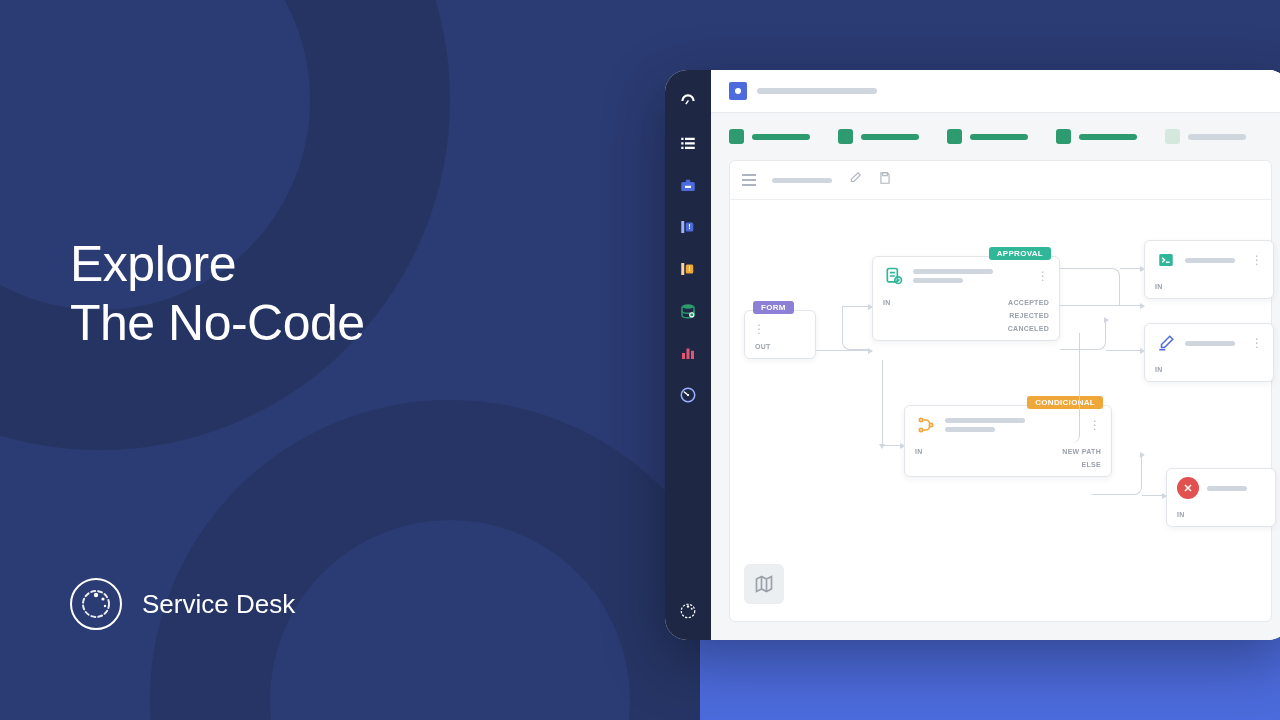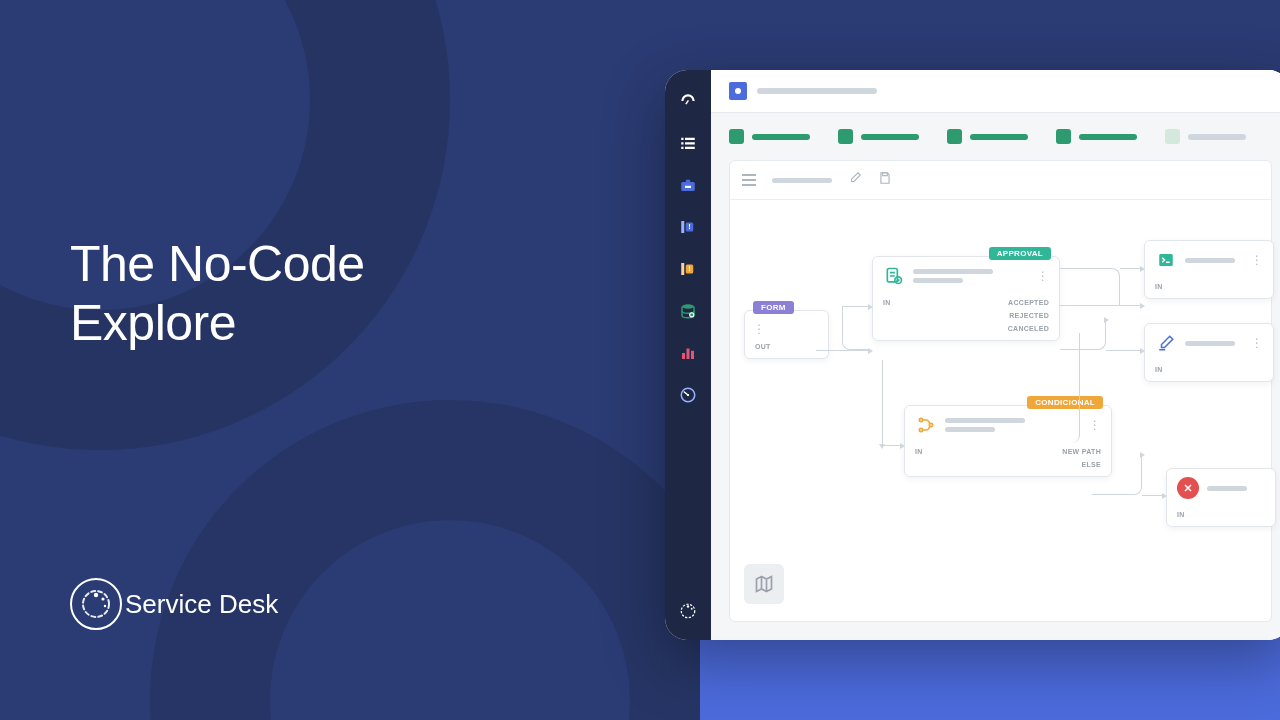--- a/index.html
+++ b/index.html
@@ -42,21 +42,21 @@
   line-height: 1.18;
   font-weight: 400;
   letter-spacing: -0.5px;
 }
 .brand-wrap {
   position: absolute;
   left: 70px;
   bottom: 90px;
   display: flex;
   align-items: center;
-  gap: 3px;
+  gap: 20px;
   color: #fff;
 }
 .brand-logo {
   width: 52px; height: 52px;
   border: 2px solid #fff;
   border-radius: 50%;
   display: flex;
   align-items: center;
   justify-content: center;
 }
@@ -250,22 +250,22 @@
 }
 </style>
 </head>
 <body>
 
 <div class="bg-swirl-1"></div>
 <div class="bg-swirl-2"></div>
 
 <div class="headline-wrap">
   <div class="headline">
+    <div>Explore</div>
     <div>The No-Code</div>
-    <div>Explore</div>
   </div>
 </div>
 
 <div class="brand-wrap">
   <div class="brand-logo">
     <svg viewBox="0 0 36 36" fill="none">
       <circle cx="18" cy="18" r="13" stroke="#fff" stroke-width="2" stroke-dasharray="4 3" stroke-linecap="round" opacity="0.9"></circle>
       <circle cx="18" cy="9" r="2.2" fill="#fff"></circle>
       <circle cx="25" cy="13" r="1.6" fill="#fff"></circle>
       <circle cx="27" cy="20" r="1.2" fill="#fff"></circle>
@@ -398,21 +398,21 @@
         <div class="ctb-icon">
           <svg width="14" height="14" viewBox="0 0 24 24" fill="none" stroke="currentColor" stroke-width="2">
               <path d="M5 3h11l3 3v15H5z"></path>
               <rect x="8" y="3" width="8" height="5"></rect>
             </svg>
         </div>
       </div>
 
       <div class="canvas">
 
-        <div class="node" style="left:14px; top:110px; width:85px;">
+        <div class="node" style="left:14px; top:110px; width:72px;">
           <div class="tag purple">FORM</div>
           <div class="node-body" style="padding:12px 8px 4px;">
             <span class="vdots">⋮</span>
           </div>
           <div class="port-list">
             <div class="port-row">
                 <span class="port-label">OUT</span>
               </div>
           </div>
         </div>

